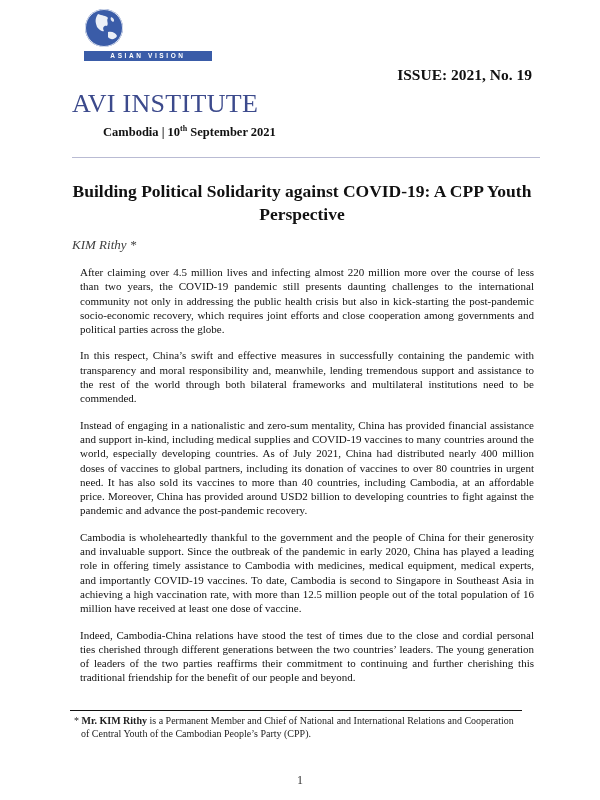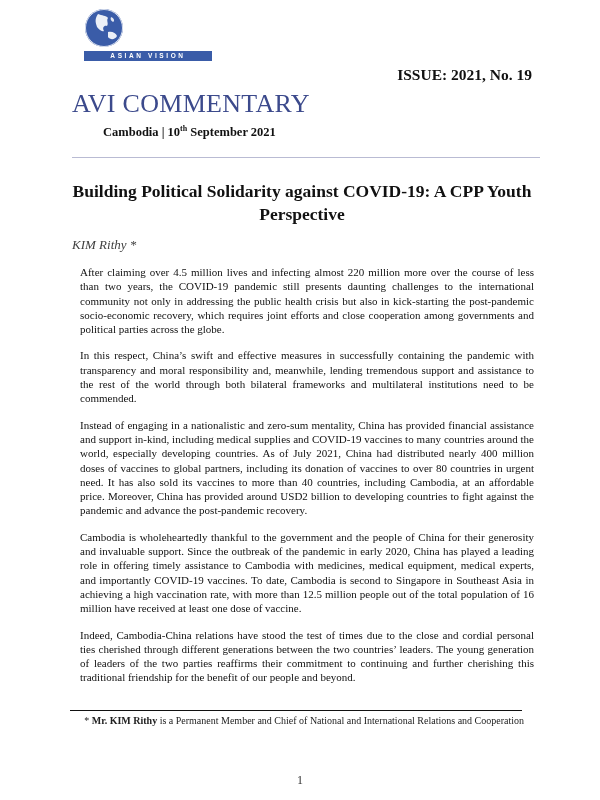--- a/index.html
+++ b/index.html
@@ -50,21 +50,21 @@
     }
     .body-text p {
       margin: 0 0 12px 8px; font-size: 11px; line-height: 14.3px; text-align: justify;
     }
     .fn-rule {
       position: absolute; left: 70px; top: 710px; width: 452px; height: 1px;
       background: #111;
     }
     .footnote {
       position: absolute; left: 74px; top: 715px; width: 450px;
-      font-size: 10px; line-height: 12.5px; color: #222; text-align: right;
+      font-size: 10px; line-height: 12.5px; color: #222;
     }
     .footnote .cont { padding-left: 7px; display: block; }
     .page-num {
       position: absolute; left: 0; width: 600px; top: 773px; text-align: center;
       font-size: 12px; color: #333;
     }
   </style>
 </head>
 <body>
 
@@ -74,21 +74,21 @@
     <path d="M14 6 C18 8 22 7 24 10 C22 13 25 15 23 18 C20 17 18 20 20 23 C17 24 15 21 13 19 C12 15 10 12 14 6 Z" fill="#fff" opacity="0.9"></path>
     <path d="M24 24 C28 23 32 25 33 28 C31 32 26 32 24 29 Z" fill="#fff" opacity="0.9"></path>
     <path d="M27 9 C30 10 31 13 29 14 C27 13 26 11 27 9 Z" fill="#fff" opacity="0.85"></path>
     <circle cx="20" cy="20" r="18.5" fill="none" stroke="#fff" stroke-width="0.8"></circle>
   </svg>
   <div class="logo-banner">ASIAN VISION INSTITUTE</div>
 </div>
 
 <div class="issue">ISSUE: 2021, No. 19</div>
 
-<div class="title">AVI COMMENTARY</div>
+<div class="title">AVI INSTITUTE</div>
 
 <div class="dateline">
   <span>Cambodia</span>
   <span>|</span>
   <span>10</span><sup>th</sup>
   <span>September 2021</span>
 </div>
 
 <div class="rule"></div>
 
@@ -102,15 +102,16 @@
   <p>Instead of engaging in a nationalistic and zero-sum mentality, China has provided financial assistance and support in-kind, including medical supplies and COVID-19 vaccines to many countries around the world, especially developing countries. As of July 2021, China had distributed nearly 400 million doses of vaccines to global partners, including its donation of vaccines to over 80 countries in urgent need. It has also sold its vaccines to more than 40 countries, including Cambodia, at an affordable price. Moreover, China has provided around USD2 billion to developing countries to fight against the pandemic and advance the post-pandemic recovery.</p>
   <p>Cambodia is wholeheartedly thankful to the government and the people of China for their generosity and invaluable support. Since the outbreak of the pandemic in early 2020, China has played a leading role in offering timely assistance to Cambodia with medicines, medical equipment, medical experts, and importantly COVID-19 vaccines. To date, Cambodia is second to Singapore in Southeast Asia in achieving a high vaccination rate, with more than 12.5 million people out of the total population of 16 million have received at least one dose of vaccine.</p>
   <p>Indeed, Cambodia-China relations have stood the test of times due to the close and cordial personal ties cherished through different generations between the two countries’ leaders. The young generation of leaders of the two parties reaffirms their commitment to continuing and further cherishing this traditional friendship for the benefit of our people and beyond.</p>
 </div>
 
 <div class="fn-rule"></div>
 
 <div class="footnote">
   <span>*</span>
   <b>Mr. KIM Rithy</b><span> is a Permanent Member and Chief of National and International Relations and Cooperation</span>
+  <span class="cont">of Central Youth of the Cambodian People’s Party (CPP).</span>
 </div>
 
 <div class="page-num">1</div>
 
 </body></html>

